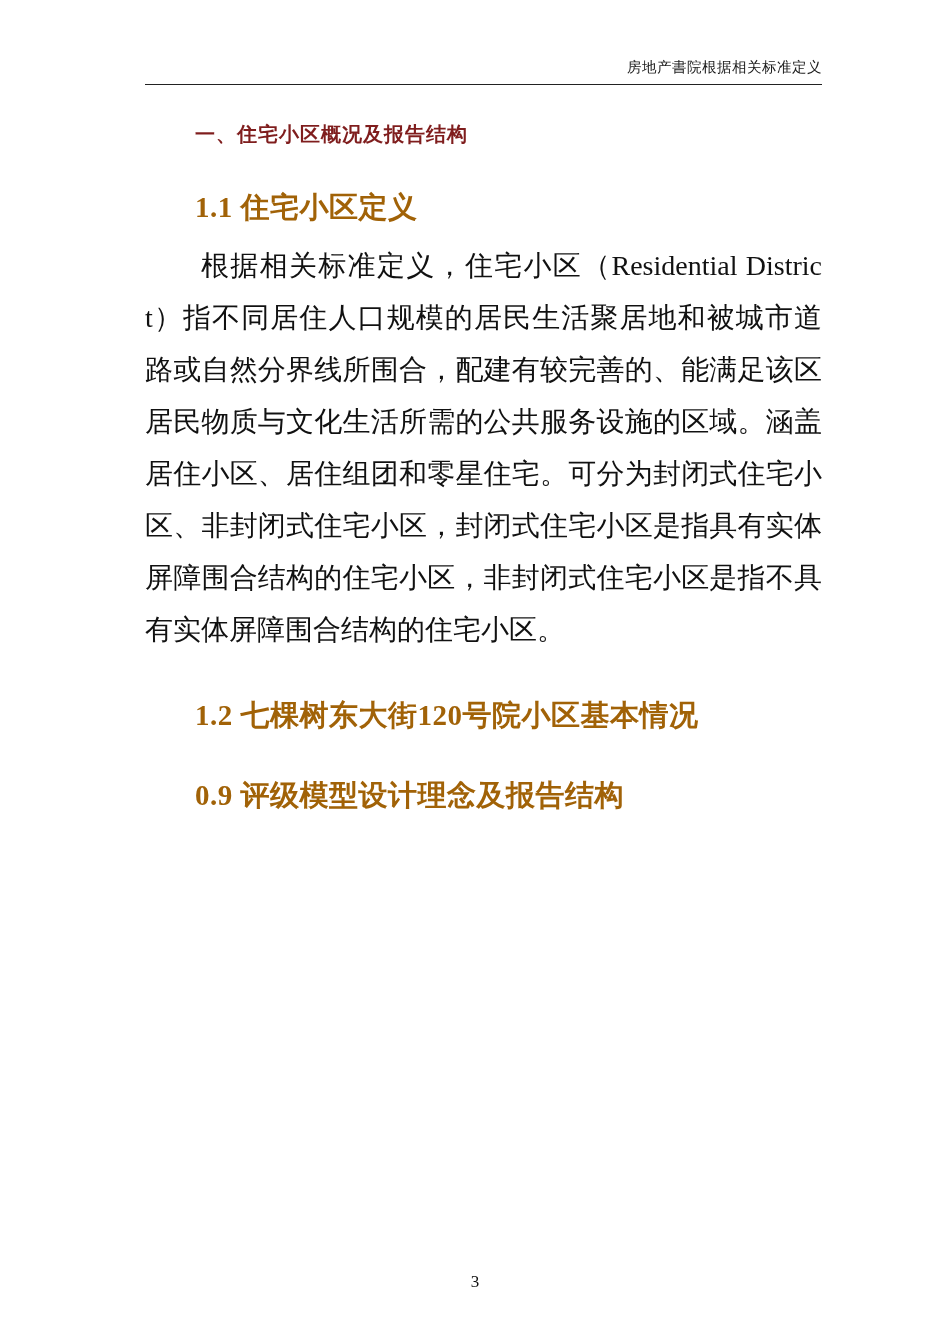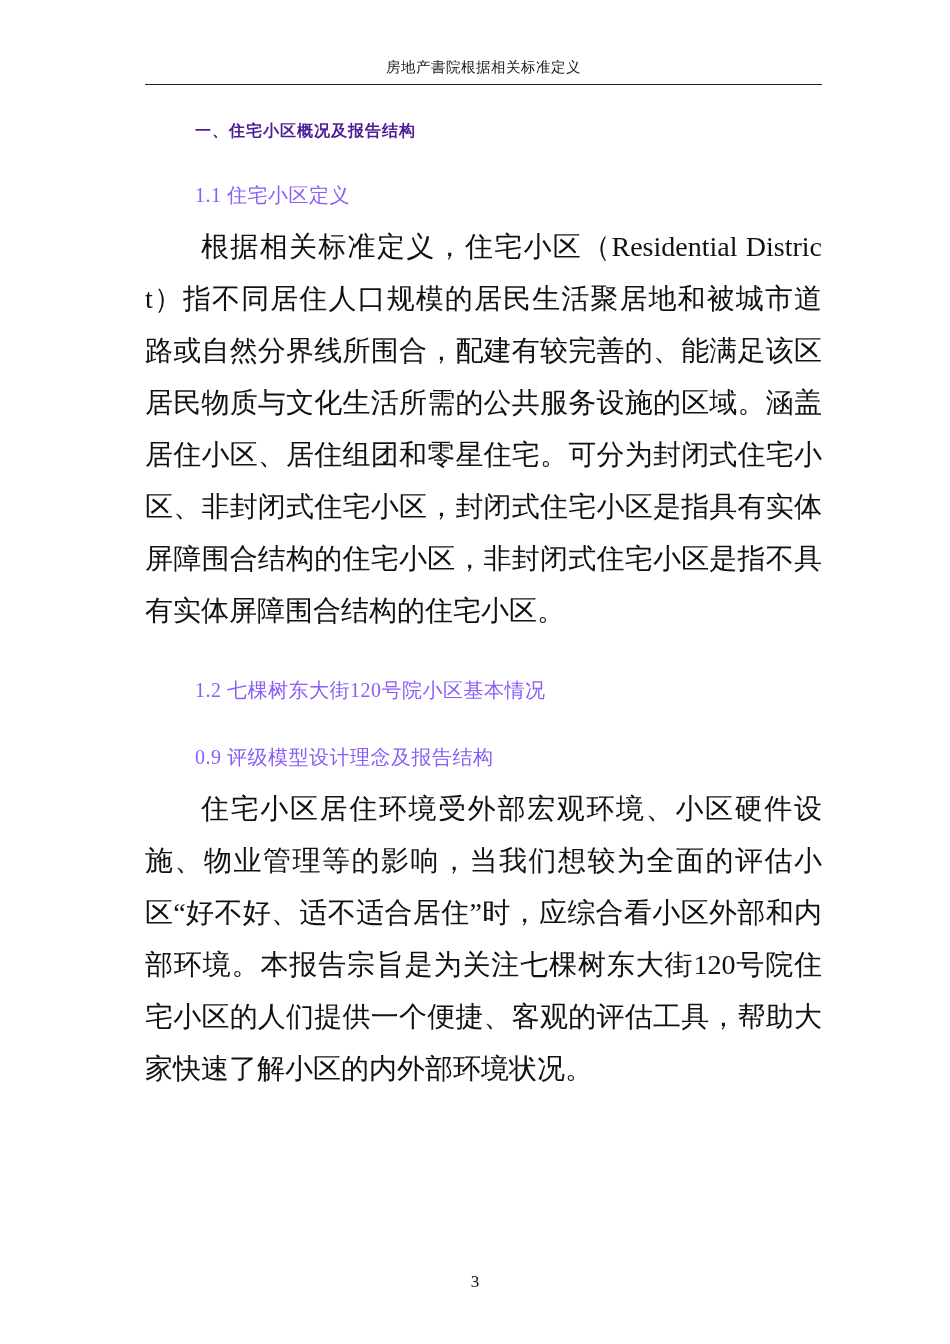--- a/index.html
+++ b/index.html
@@ -5,33 +5,33 @@
   * { margin:0; padding:0; box-sizing:border-box; }
   html, body { background:#ffffff; }
   .page {
     width:950px; height:1344px; margin:0 auto; background:#ffffff;
     position:relative; overflow:hidden;
     font-family:"Liberation Serif","DejaVu Serif",serif;
     color:#111111;
     padding:58px 128px 0 145px;
   }
   .header {
-    display:flex; justify-content:center; align-items:flex-end;
+    display:flex; justify-content:flex-end; align-items:flex-end;
     font-size:14.5px; letter-spacing:0.5px; color:#1a1a1a;
     padding-bottom:7px;
     border-bottom:1.5px solid #222222;
   }
   .doc-title {
     margin:36px 0 0 50px;
-    font-size:16px; font-weight:bold; color:#4c1d95;
+    font-size:20px; font-weight:bold; color:#7f1d1d;
     letter-spacing:1px;
   }
   .section-heading {
     margin:40px 0 0 50px;
-    font-size:20px; font-weight:normal; color:#8b5cf6;
+    font-size:29px; font-weight:bold; color:#a16207;
     letter-spacing:0.5px;
   }
   .para {
     margin-top:12px;
     font-size:28px;
     line-height:52px;
     text-align:justify;
     text-justify:inter-ideograph;
     text-indent:2em;
     color:#111111;
@@ -53,17 +53,16 @@
   </div>
 
   <h1 class="doc-title">一、住宅小区概况及报告结构</h1>
 
   <h2 class="section-heading">1.1 住宅小区定义</h2>
   <p class="para">根据相关标准定义，住宅小区（Residential District）指不同居住人口规模的居民生活聚居地和被城市道路或自然分界线所围合，配建有较完善的、能满足该区居民物质与文化生活所需的公共服务设施的区域。涵盖居住小区、居住组团和零星住宅。可分为封闭式住宅小区、非封闭式住宅小区，封闭式住宅小区是指具有实体屏障围合结构的住宅小区，非封闭式住宅小区是指不具有实体屏障围合结构的住宅小区。</p>
 
   <h2 class="section-heading">1.2 七棵树东大街120号院小区基本情况</h2>
 
   <h2 class="section-heading">0.9 评级模型设计理念及报告结构</h2>
-  <p class="para">住宅小区居住环境受外部宏观环境、小区硬件设施、物业管理等的影响，当我们想较为全面的评估小区“好不好、适不适合居住”时，应综合看小区外部和内部环境。本报告宗旨是为关注七棵树东大街120号院住宅小区的人们提供一个便捷、客观的评估工具，帮助大家快速了解小区的内外部环境状况。</p>
 
   <div class="footer">3</div>
 
 </div>
 
 </body></html>

